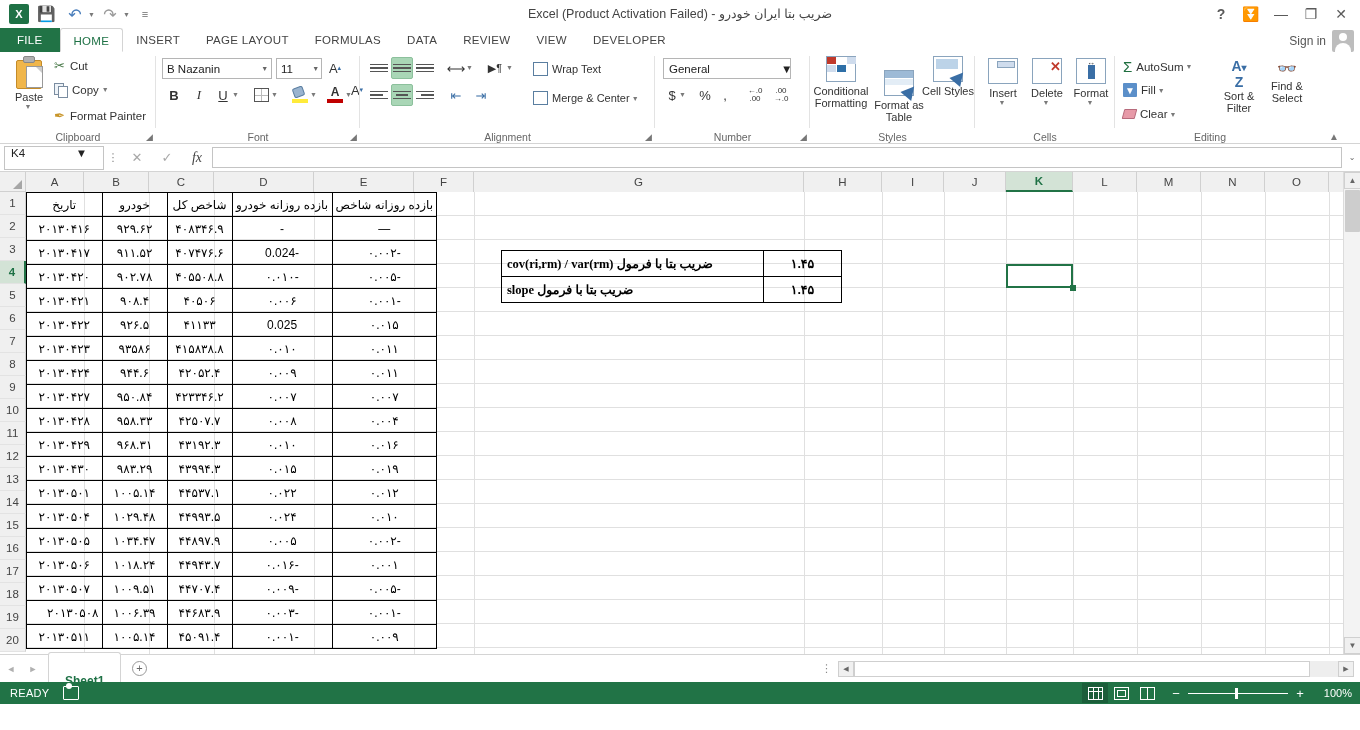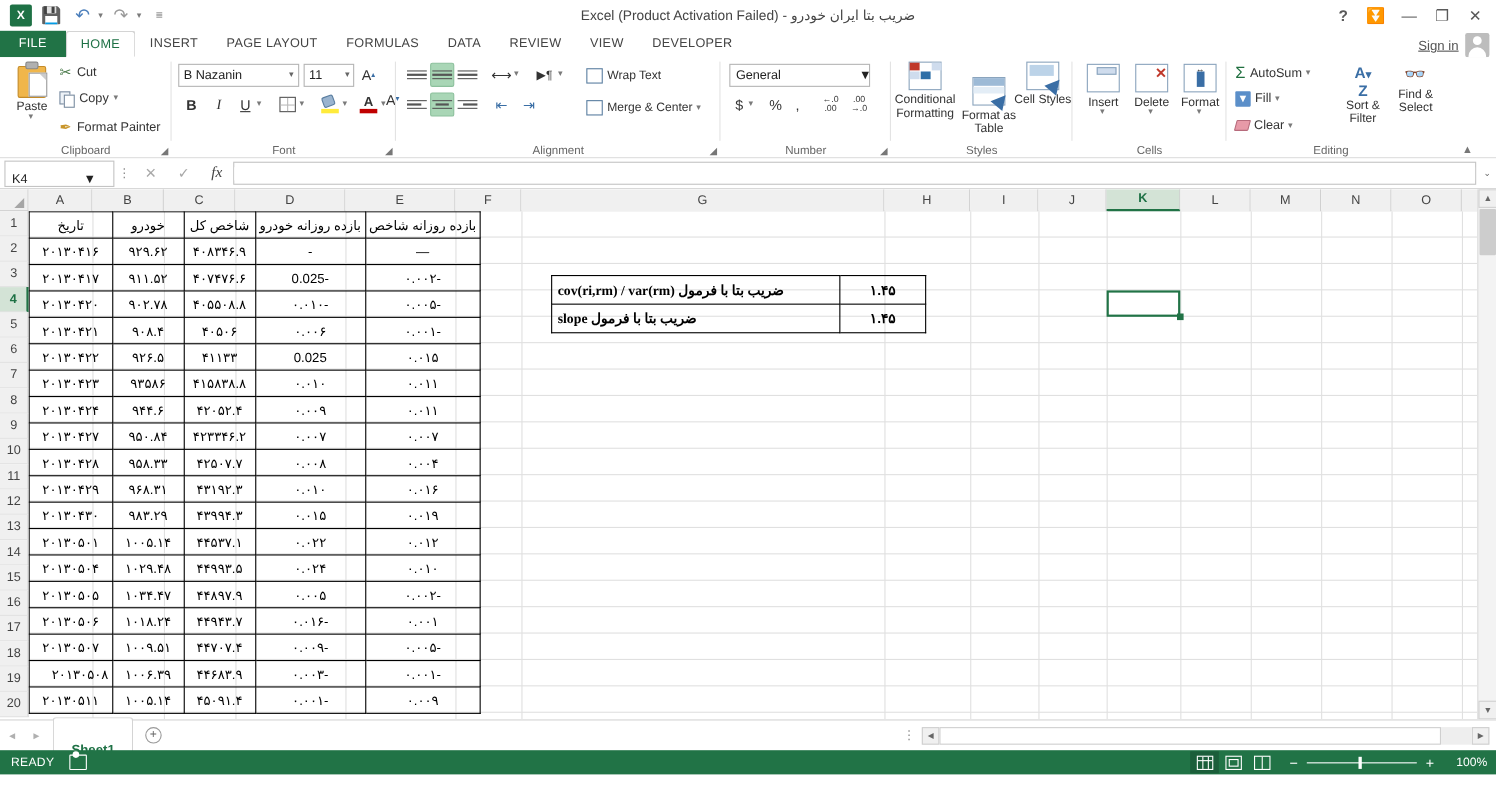--- a/index.html
+++ b/index.html
@@ -22,21 +22,21 @@
   .redo-ico { color: #9a9a9a; font-size: 16px; }
   .tiny-caret { font-size: 7px; color: #7a7a7a; margin-left: -2px; }
   .qat-more { font-size: 11px; color: #6b6b6b; }
 
   .win-title { position: absolute; left: 0; right: 0; top: 0; height: 28px; line-height: 28px; text-align: center;
                font-size: 12.5px; color: #444; direction: rtl; }
   .win-ctrls { position: absolute; right: 4px; top: 0; height: 28px; display: flex; align-items: center; gap: 0; }
   .win-btn { width: 30px; height: 26px; display: flex; align-items: center; justify-content: center; color: #5a5a5a; font-size: 14px; }
   .win-btn.help { font-size: 14px; font-weight: bold; }
   .signin-row { position: absolute; right: 6px; top: 28px; height: 26px; display: flex; align-items: center; gap: 6px; }
-  .signin-txt { font-size: 12px; color: #555; text-decoration: underline; }
+  .signin-txt { font-size: 12px; color: #555; }
   .avatar { width: 22px; height: 22px; background: #bdbdbd; border-radius: 2px; position: relative; overflow: hidden; }
   .avatar::before { content: ""; position: absolute; left: 7px; top: 3px; width: 8px; height: 8px; border-radius: 50%; background: #fff; }
   .avatar::after { content: ""; position: absolute; left: 3px; top: 13px; width: 16px; height: 11px; border-radius: 8px 8px 0 0; background: #fff; }
 
   
   .tabs { position: relative; height: 24px; background: #fff; display: flex; align-items: flex-end; padding-left: 0; }
   .tab { height: 24px; line-height: 24px; padding: 0 13px; font-size: 11.5px; color: #444; letter-spacing: .3px; }
   .tab.file { background: #217346; color: #fff; font-weight: normal; padding: 0 17px; }
   .tab.active { color: #1e7145; background: #fff; border: 1px solid #d4d4d4; border-bottom: 1px solid #fff; border-radius: 3px 3px 0 0; position: relative; z-index: 3; }
 
@@ -110,21 +110,21 @@
   .ed-item { position: absolute; display:flex; align-items:center; gap:4px; font-size: 11.5px; color:#333; }
   .sigma { font-size: 15px; color: #1f6f3f; }
   .fill-arrow { width:14px;height:14px;background:#5b8fc9; color:#fff; font-size:10px; display:flex;align-items:center;justify-content:center; border-radius:1px;}
   .eraser { width:13px;height:10px;background:#e79aa8; border:1px solid #b76b7c; transform: skewX(-15deg); border-radius:1px;}
   .ed-big { position: absolute; text-align:center; width: 48px; }
   .az { font-size: 14px; color:#3a6ea5; font-weight:bold; }
   .ribbon-collapse { position: absolute; right: 6px; bottom: 2px; font-size: 10px; color: #777; }
 
   
   .formulabar { position: relative; height: 28px; background: #fff; display: flex; align-items: center; border-bottom: 1px solid #d4d4d4; }
-  .namebox { margin-left: 4px; width: 100px; height: 24px; border: 1px solid #c4c4c4; background:#fff; display:flex; align-items:flex-end; }
+  .namebox { margin-left: 4px; width: 100px; height: 24px; border: 1px solid #c4c4c4; background:#fff; display:flex; align-items:flex-start; }
   .namebox span { font-size: 11.5px; color:#222; padding-left: 6px; flex: 1; }
   .fb-dots { width: 18px; text-align:center; font-size: 11px; color:#888; }
   .fb-btn { width: 30px; text-align:center; font-size: 13px; color:#a8a8a8; }
   .fb-btn.fx { font-style: italic; font-family: "Liberation Serif", serif; color:#444; font-size: 14px; }
   .fb-input { flex: 1; height: 21px; border: 1px solid #c4c4c4; background: #fff; margin-right: 2px; display:flex; align-items:center; }
   .fb-input input { border:0; outline:0; width:100%; padding: 0 5px; font-size: 11.5px; font-family: "Liberation Sans", sans-serif; }
   .fb-expand { width: 16px; text-align:center; font-size: 8px; color:#666; }
 
   
   .gridwrap { position: relative; height: 482px; background: #fff; overflow: hidden; }
@@ -580,21 +580,21 @@
               <td style="width: 58px;">۲۰۱۳۰۴۱۶</td>
               <td style="width: 65px;">۹۲۹.۶۲</td>
               <td style="width: 65px;">۴۰۸۳۴۶.۹</td>
               <td style="width: 100px;">-</td>
               <td style="width: 100px;">—</td>
             </tr>
             <tr>
               <td style="width: 58px;">۲۰۱۳۰۴۱۷</td>
               <td style="width: 65px;">۹۱۱.۵۲</td>
               <td style="width: 65px;">۴۰۷۴۷۶.۶</td>
-              <td style="width: 100px;">-0.025</td>
+              <td style="width: 100px;">-0.024</td>
               <td style="width: 100px;">-۰.۰۰۲</td>
             </tr>
             <tr>
               <td style="width: 58px;">۲۰۱۳۰۴۲۰</td>
               <td style="width: 65px;">۹۰۲.۷۸</td>
               <td style="width: 65px;">۴۰۵۵۰۸.۸</td>
               <td style="width: 100px;">-۰.۰۱۰</td>
               <td style="width: 100px;">-۰.۰۰۵</td>
             </tr>
             <tr>

